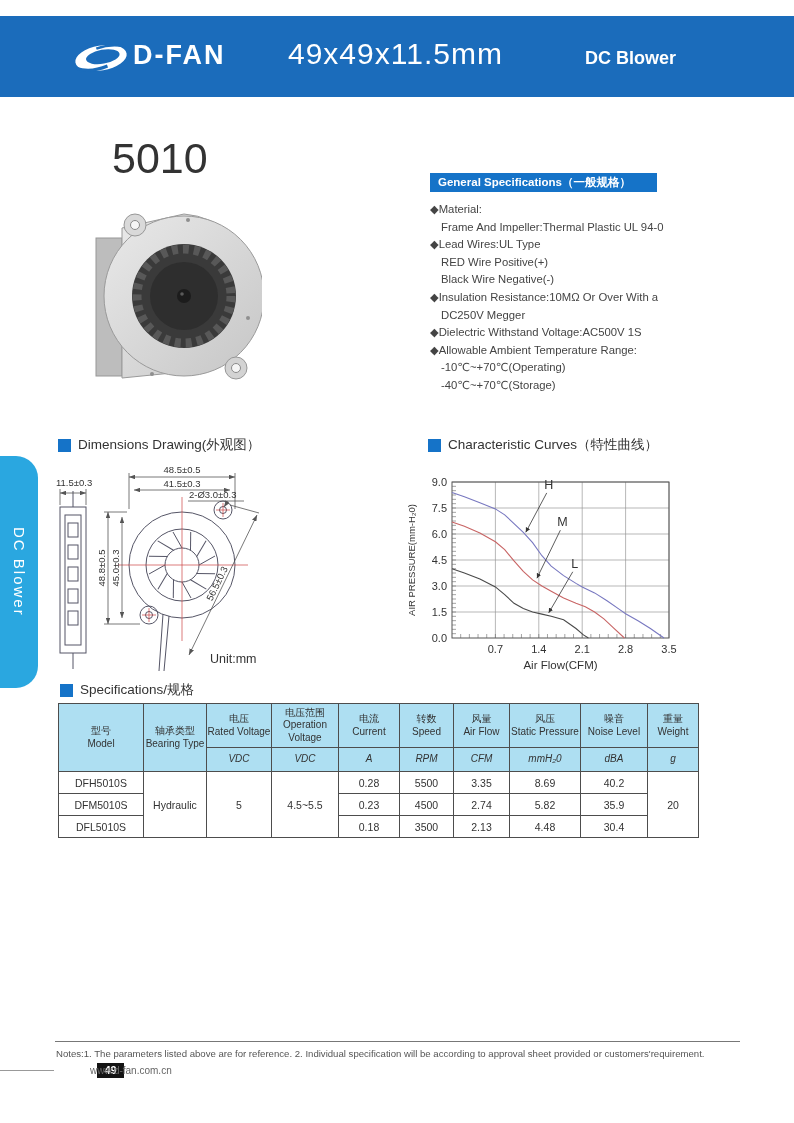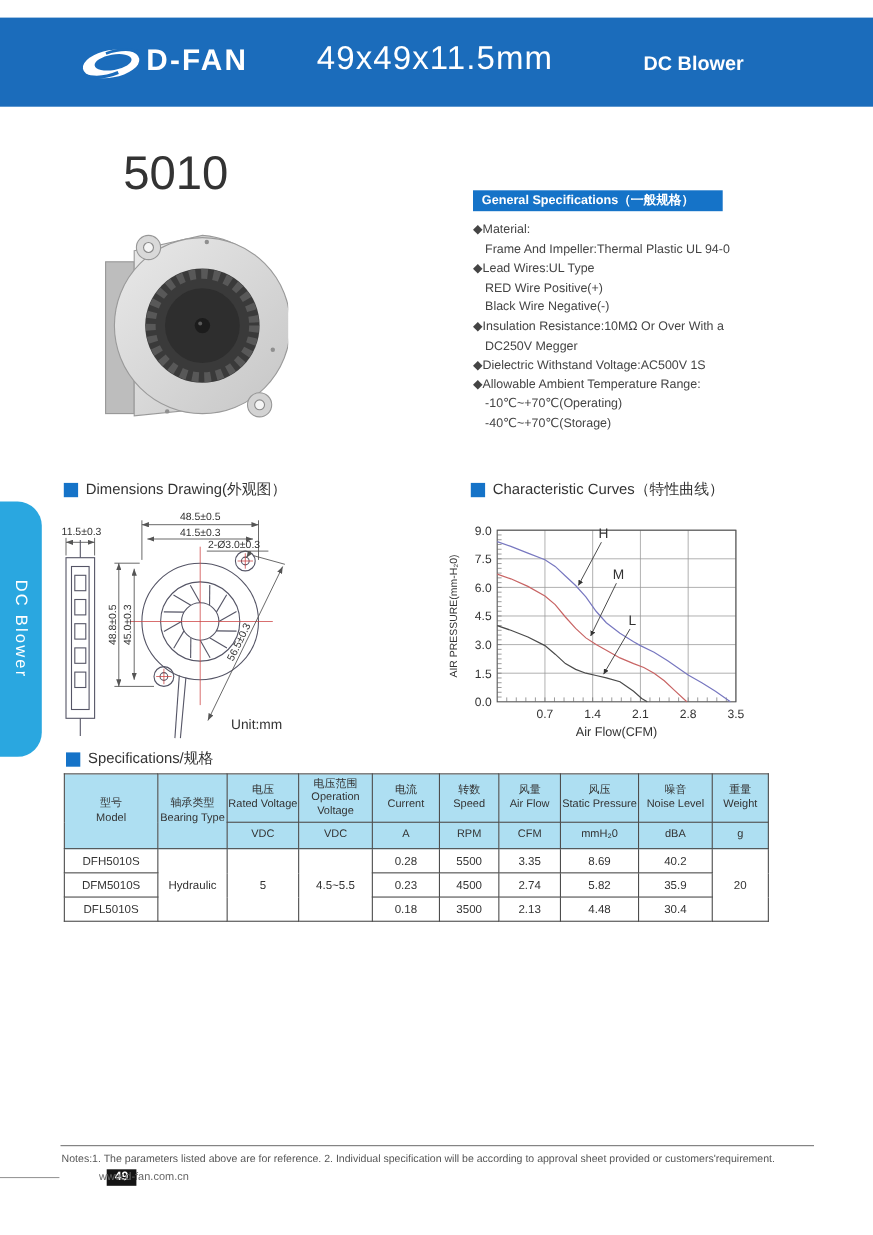--- a/index.html
+++ b/index.html
@@ -33,21 +33,21 @@
   
   .dims{position:absolute;left:52px;top:463px;}
   .chart{position:absolute;left:404px;top:468px;}
   svg text{font-family:"Liberation Sans","DejaVu Sans",sans-serif;}
   
   .spec-table{position:absolute;left:58px;top:703px;border-collapse:collapse;table-layout:fixed;}
   .spec-table th,.spec-table td{border:1px solid #4d4d4d;text-align:center;vertical-align:middle;
     padding:0;font-weight:normal;color:#333;}
   .spec-table thead th{background:#aedff2;font-size:10px;line-height:12.5px;}
   .spec-table td{font-size:10.5px;}
-  .h1{height:44px;} .h2{height:24px;} .dr{height:22px;}
+  .h1{height:44px;} .h2{height:24px;font-style:italic;} .dr{height:22px;}
   .spec-table .model-cell{font-size:10.5px;margin-left:24px;}
   
   .foot-rule{position:absolute;left:55px;top:1041px;width:685px;height:0;border-top:1.5px solid #777;}
   .notes{position:absolute;left:56px;top:1048px;font-size:9.6px;color:#555;}
   .page-line{position:absolute;left:0;top:1070px;width:54px;height:0;border-top:1px solid #999;}
   .page-badge{position:absolute;left:54px;top:1063px;width:27px;height:15px;background:#141414;color:#fff;
     font-size:11px;font-weight:bold;text-align:center;line-height:15px;margin-left:43px;}
   .website{position:absolute;left:90px;top:1065px;font-size:10px;color:#666;}
 </style>
 </head>

